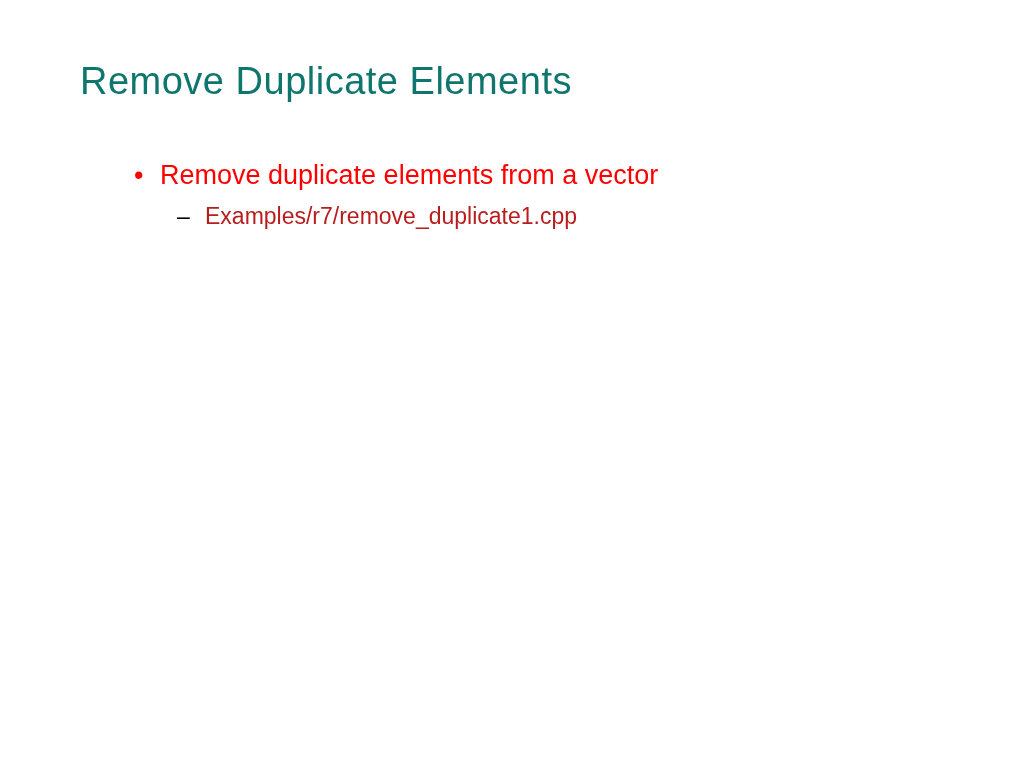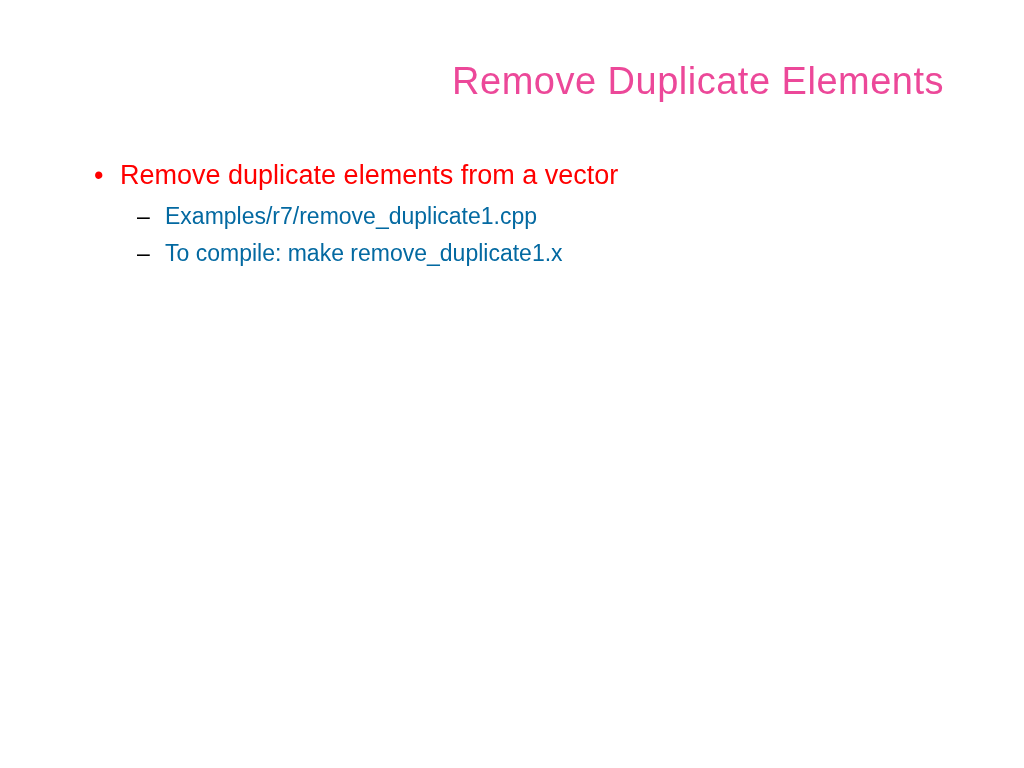--- a/index.html
+++ b/index.html
@@ -9,54 +9,55 @@
     }
     body {
       width: 1024px;
       height: 768px;
       background: #ffffff;
       font-family: Arial, Helvetica, sans-serif;
       padding: 60px 80px;
       color: #000000;
     }
     .slide-title {
-      text-align: right;
+      text-align: left;
       font-size: 38px;
       font-weight: normal;
-      color: #ec4899;
+      color: #0f766e;
       margin-bottom: 55px;
       letter-spacing: 0.5px;
     }
     .bullet-main {
       list-style: none;
       padding-left: 40px;
     }
     .bullet-main > li {
       position: relative;
       font-size: 27px;
       color: #ff0000;
       margin-bottom: 10px;
       line-height: 1.3;
+      margin-left: 40px;
     }
     .bullet-main > li::before {
       content: "•";
       position: absolute;
       left: -26px;
       color: #ff0000;
       font-size: 27px;
     }
     .bullet-sub {
       list-style: none;
       padding-left: 45px;
       margin-top: 8px;
     }
     .bullet-sub > li {
       position: relative;
       font-size: 23px;
-      color: #0369a1;
+      color: #b91c1c;
       margin-bottom: 6px;
       line-height: 1.35;
     }
     .bullet-sub > li::before {
       content: "–";
       position: absolute;
       left: -28px;
       color: #000000;
       font-size: 23px;
     }
@@ -64,16 +65,15 @@
 </head>
 <body>
 
 <h1 class="slide-title">Remove Duplicate Elements</h1>
 
 <ul class="bullet-main">
   <li>
     <span>Remove duplicate elements from a vector</span>
     <ul class="bullet-sub">
       <li>Examples/r7/remove_duplicate1.cpp</li>
-      <li>To compile: make remove_duplicate1.x</li>
     </ul>
   </li>
 </ul>
 
 </body></html>

